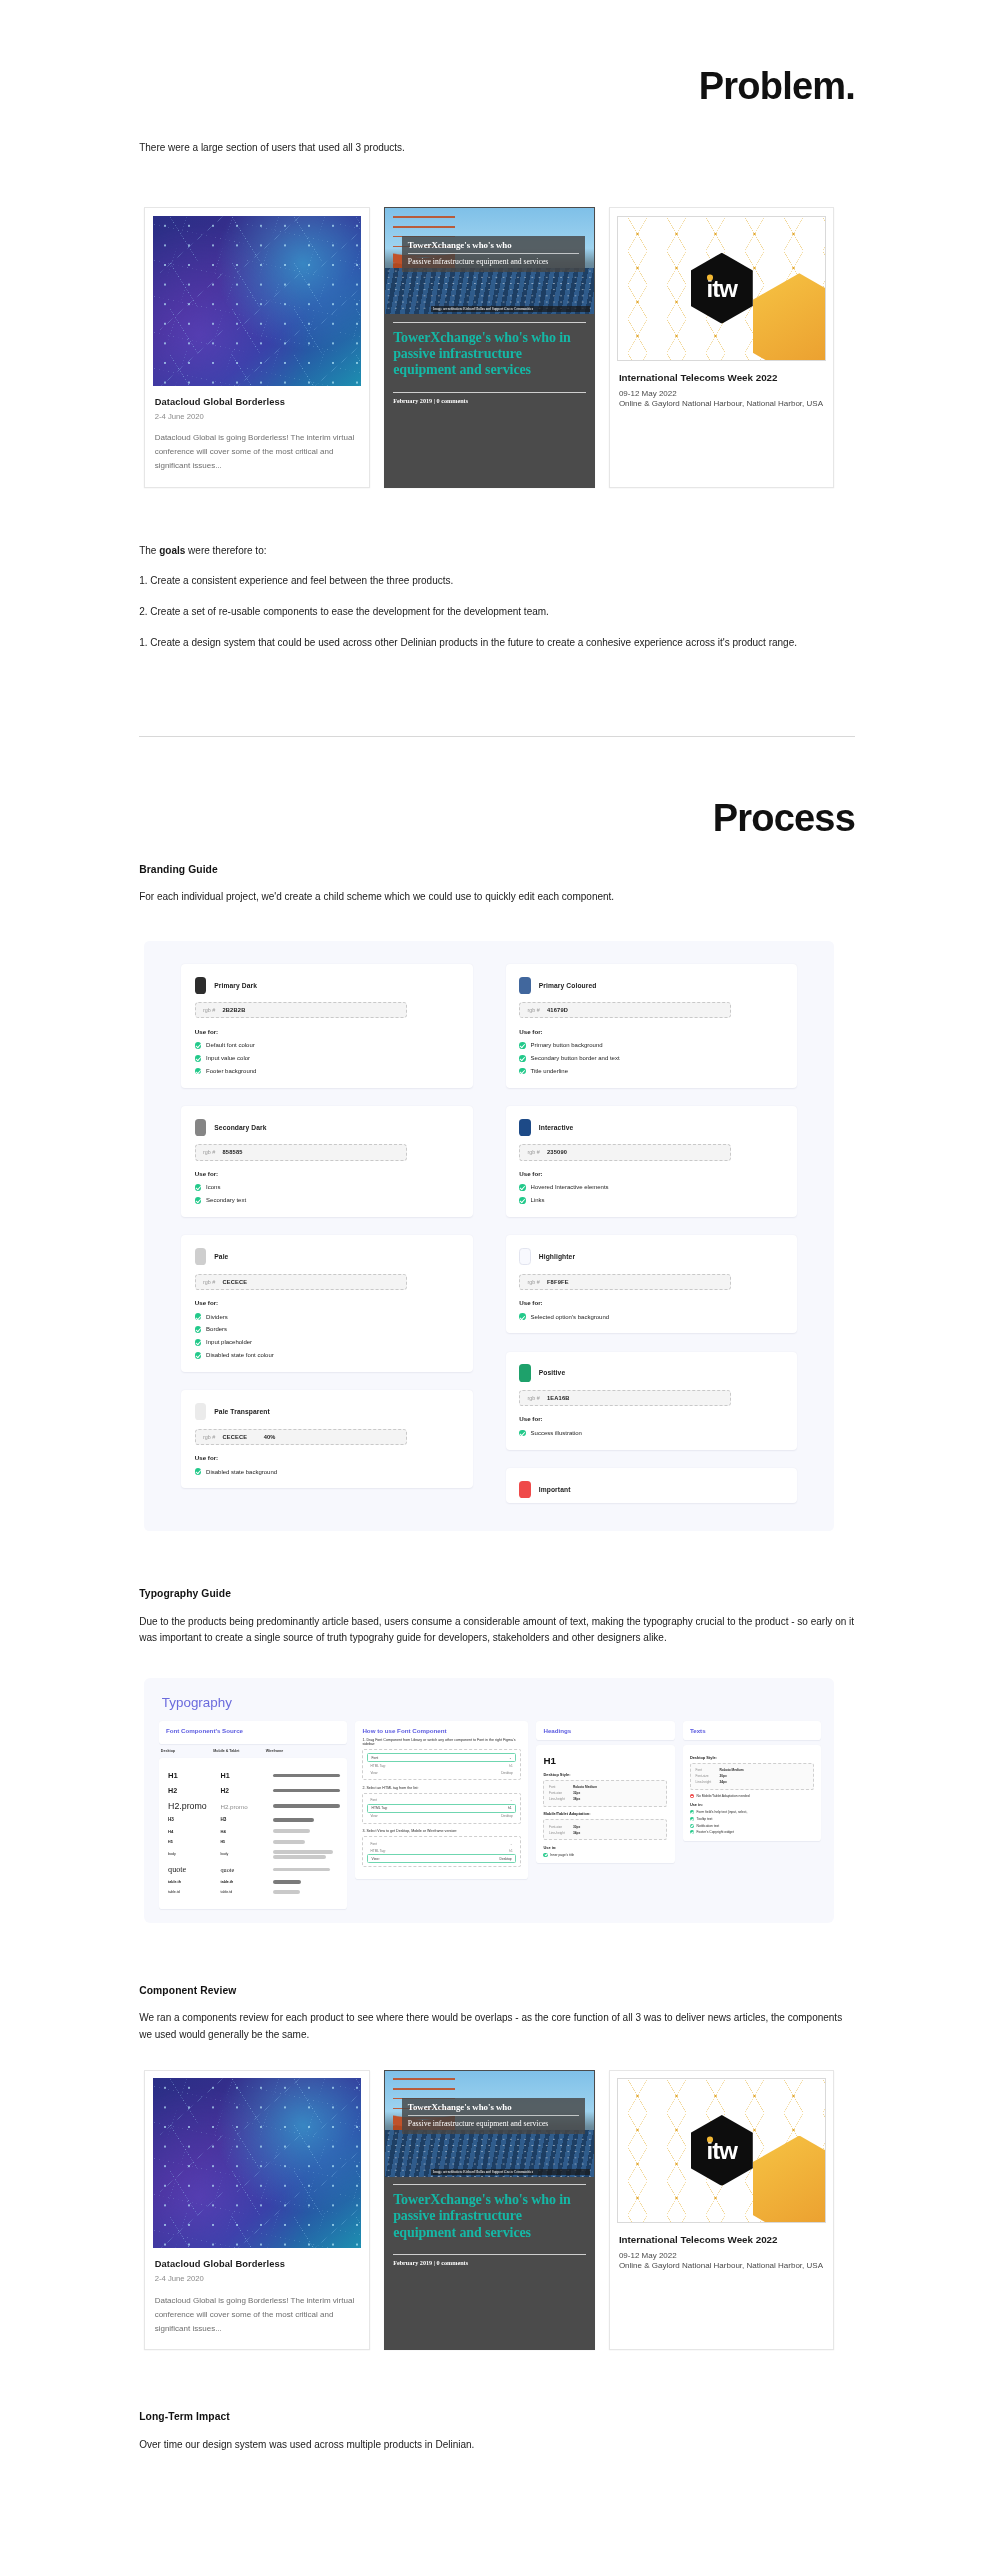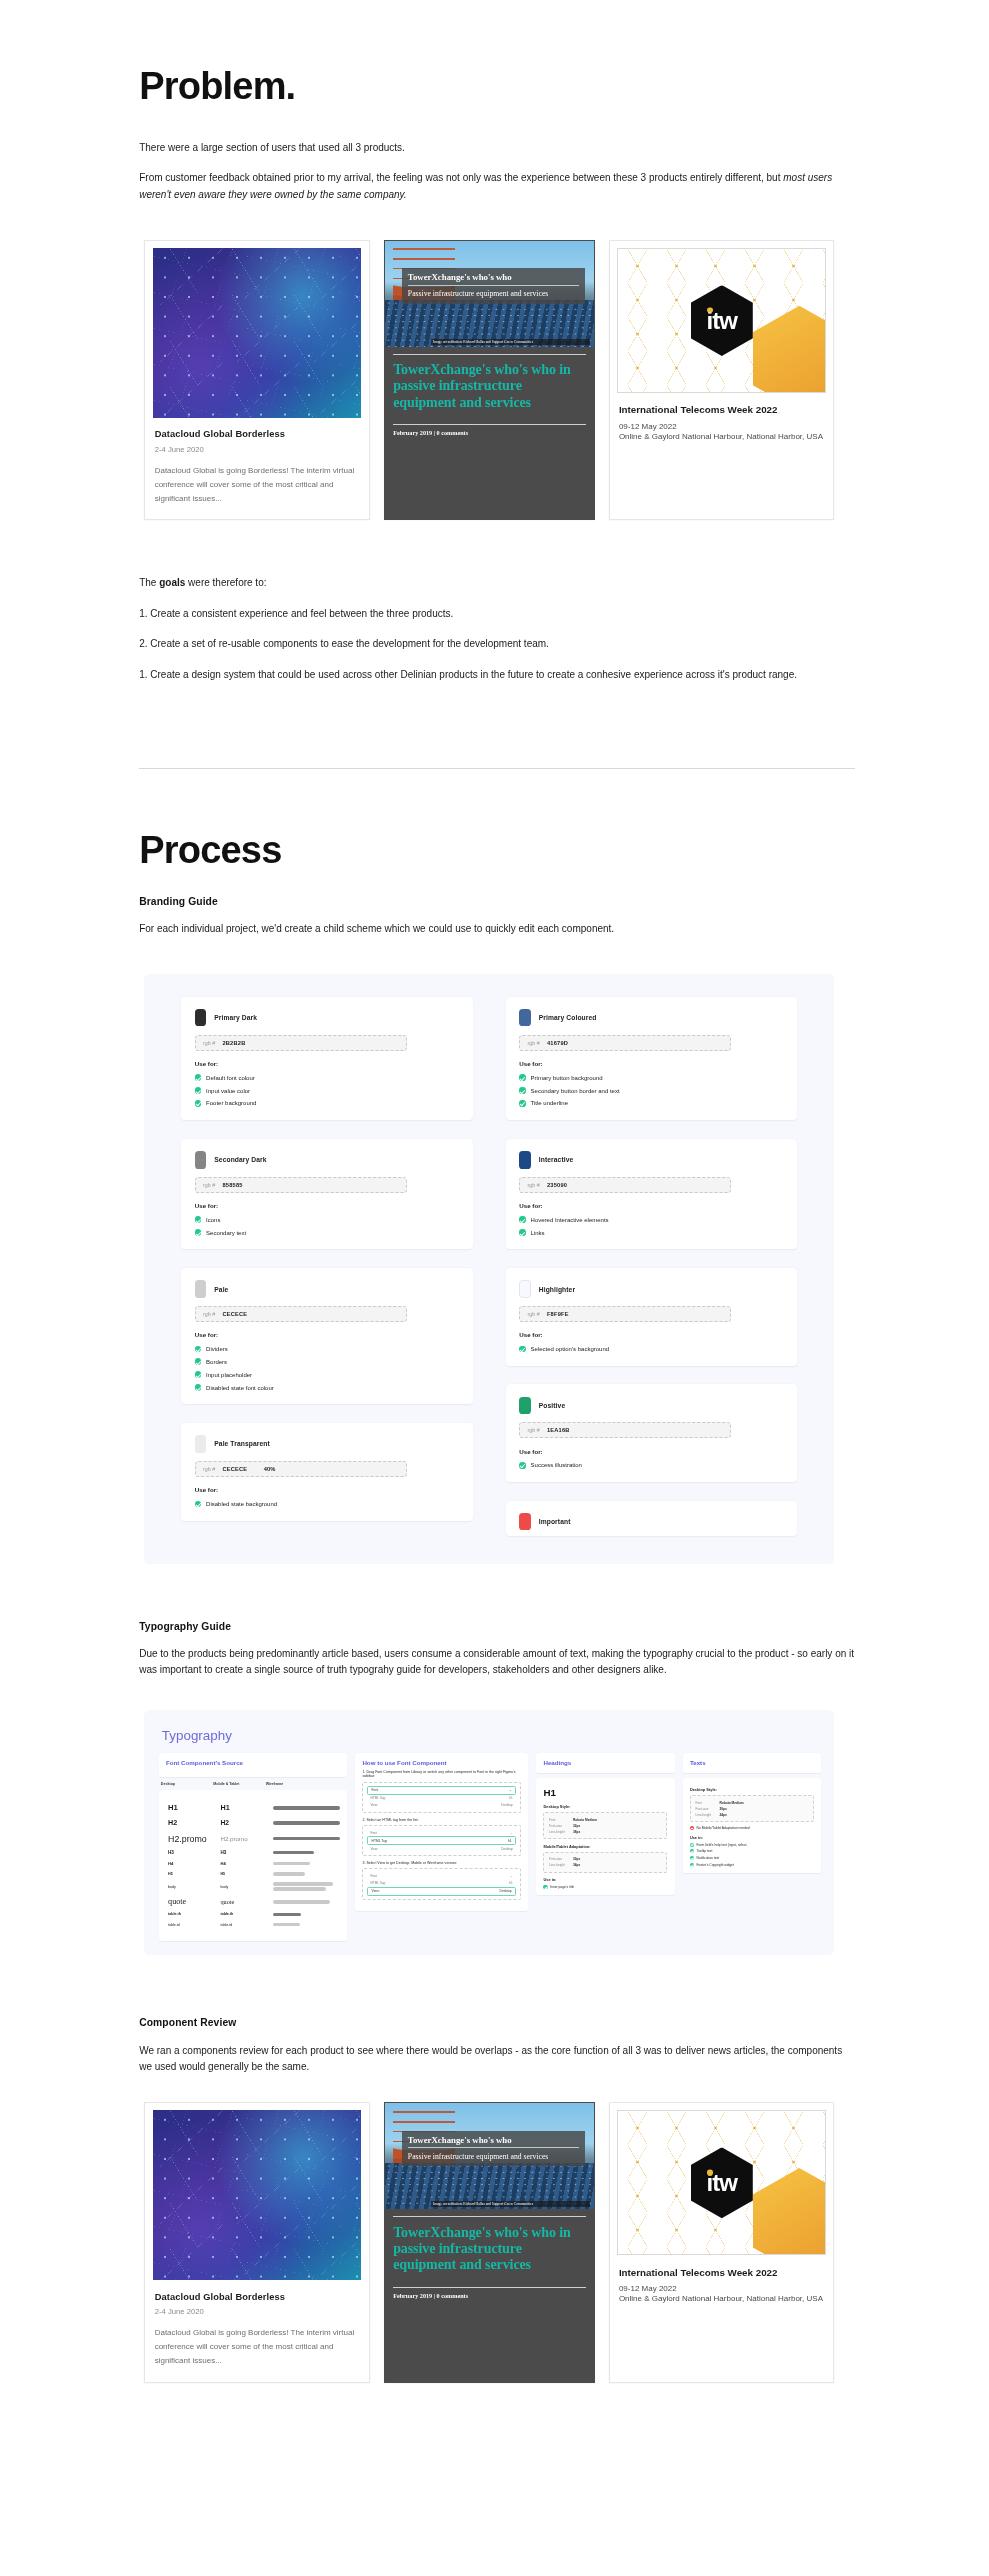--- a/index.html
+++ b/index.html
@@ -14,20 +14,21 @@
 
   
   .col { width: 721px; margin: 0 auto; padding-left: 5.2px; }
 
   h1.big {
     font-size: 38px;
     line-height: 1.05;
     font-weight: 700;
     letter-spacing: -0.8px;
     font-family: "Liberation Sans", sans-serif;
+    text-align: right;
   }
   h2.sub {
     font-size: 10.3px;
     font-weight: 700;
     letter-spacing: 0.1px;
   }
   p.body {
     font-size: 10px;
     line-height: 1.62;
     color: #1a1a1a;
@@ -266,21 +267,20 @@
 <body>
 
 <div class="page">
 
   <div style="height:67px"></div>
   <div class="col">
     <h1 class="big">Problem.</h1>
     <div class="spacer-64"></div>
     <p class="body">There were a large section of users that used all 3 products.</p>
     <div class="spacer-28"></div>
-    <p class="body"><span>From customer feedback obtained prior to my arrival, the feeling was not only was the experience between these 3 products entirely different, but </span><span class="em">most users weren't even aware they were owned by the same company.</span></p>
   </div>
 
   <div style="height:37px"></div>
 
   <div class="col">
     <div class="cards">
 
       <div class="pcard pcard-a">
         <div class="thumb-datacloud">
           <div class="net"></div>
@@ -854,15 +854,21 @@
         <div class="itw-title">International Telecoms Week 2022</div>
         <div class="itw-l1">09-12 May 2022</div>
         <div class="itw-l2">Online &amp; Gaylord National Harbour, National Harbor, USA</div>
       </div>
 
     </div>
   </div>
 
   <div style="height:61px"></div>
 
+  <div class="col">
+    <h2 class="sub">Long-Term Impact</h2>
+    <div class="spacer-28"></div>
+    <p class="body">Over time our design system was used across multiple products in Delinian.</p>
+
+  </div>
 
 </div>
 
 
 </body></html>

